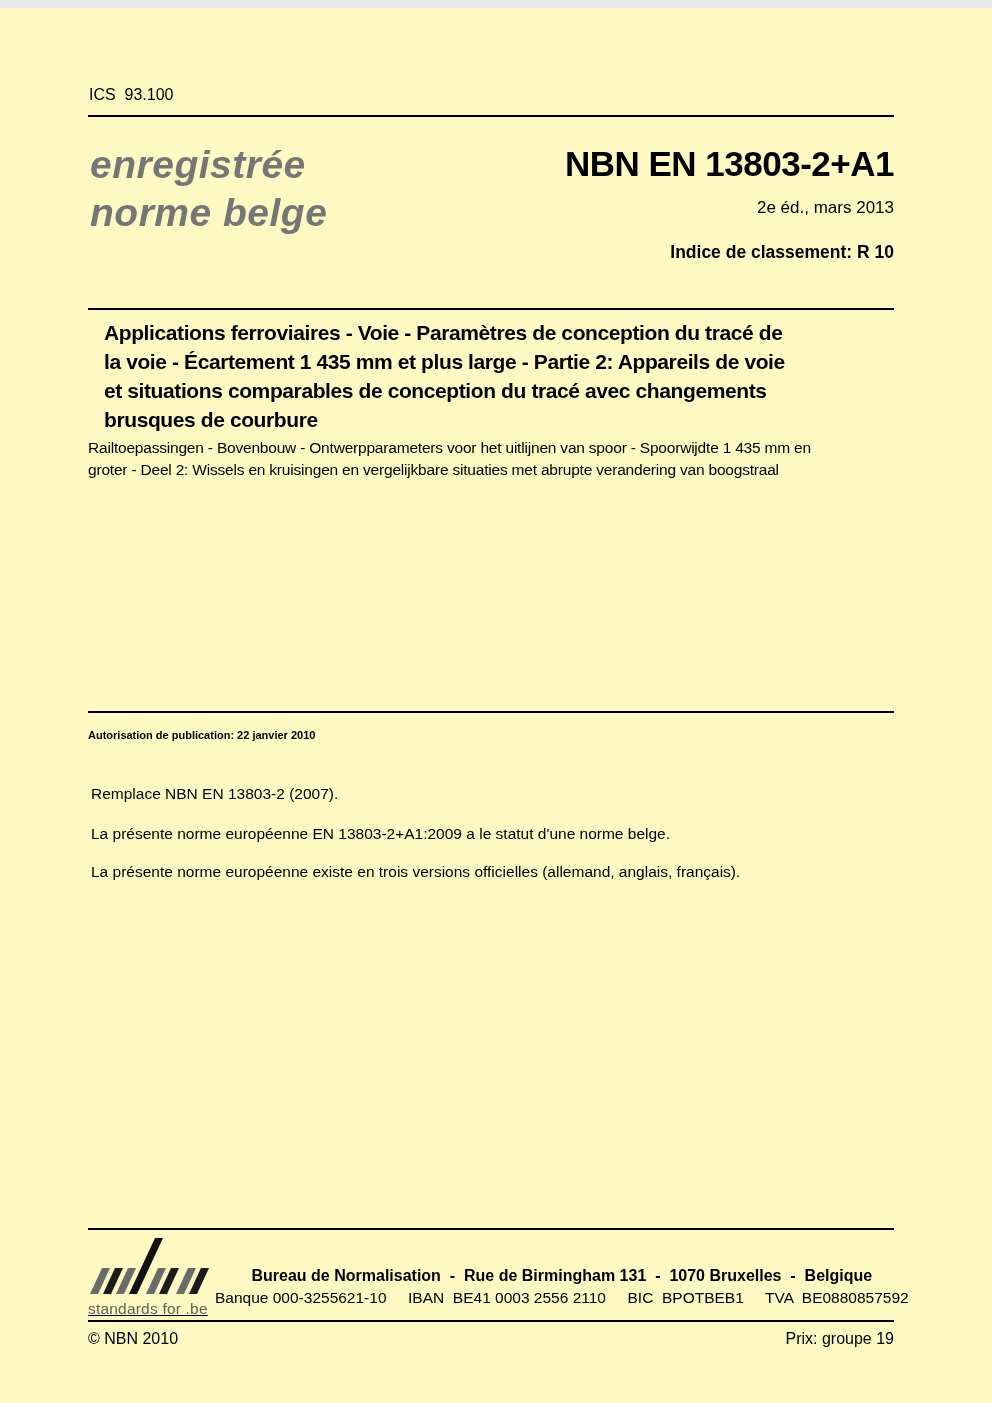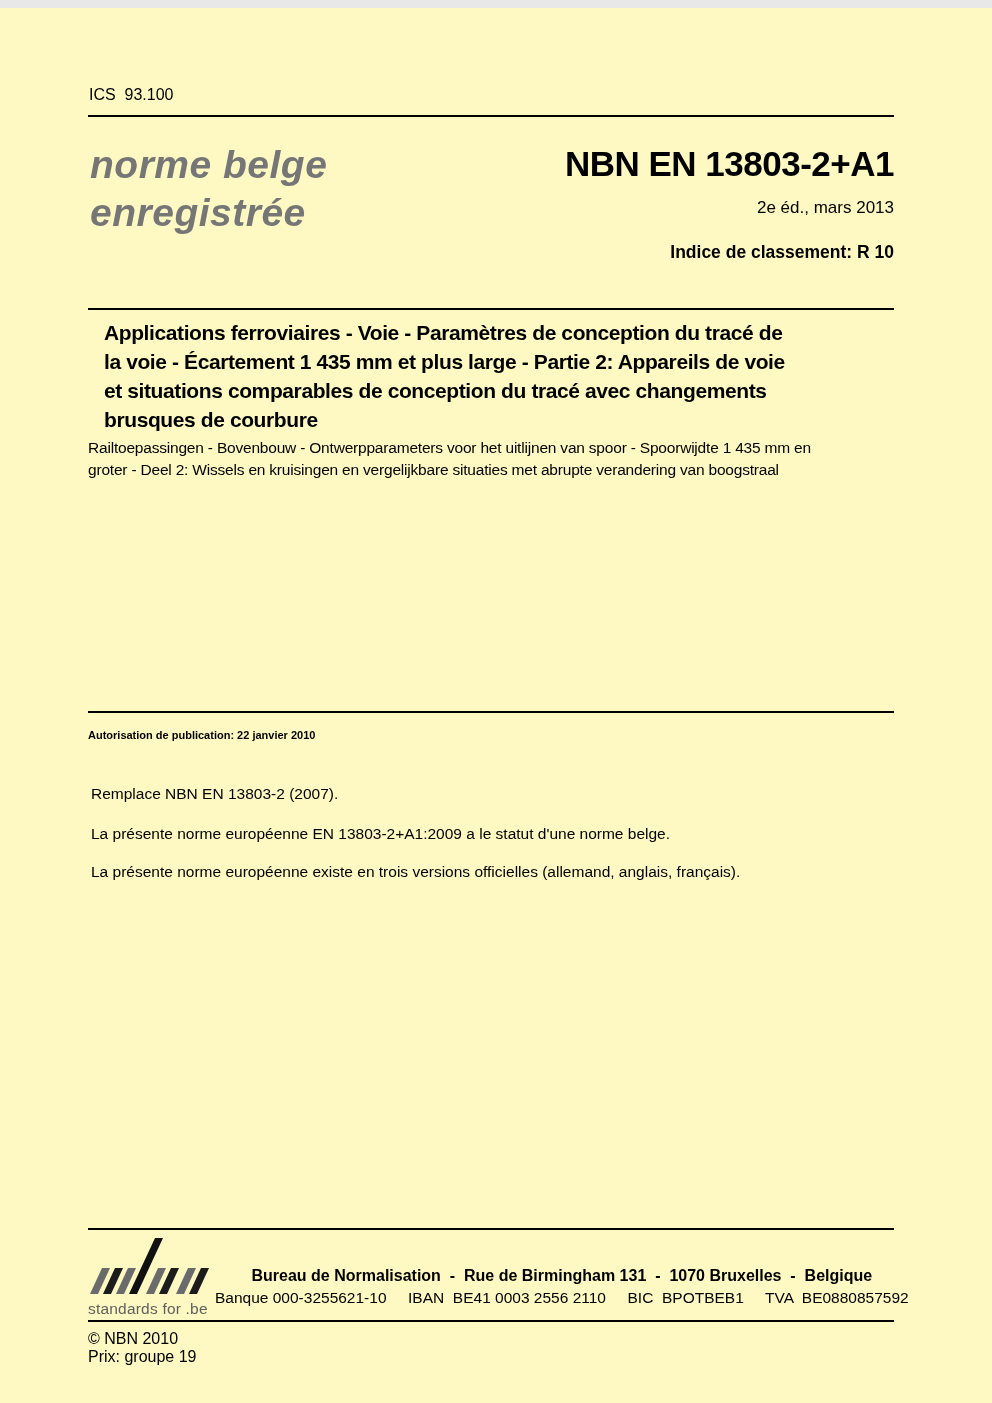--- a/index.html
+++ b/index.html
@@ -93,20 +93,21 @@
     white-space: nowrap;
   }
   .para-0 { top: 777px; }
   .para-1 { top: 817px; }
   .para-2 { top: 855px; }
   .logo {
     position: absolute;
     left: 88px;
     top: 1230px;
     width: 122px;
+    text-decoration: underline;
   }
   .logo svg { display: block; }
   .logo-caption {
     margin-top: 4px;
     font-size: 15.5px;
     color: #5f5f5f;
     letter-spacing: 0.2px;
     white-space: nowrap;
   }
   .footer-text {
@@ -125,39 +126,38 @@
     font-weight: bold;
   }
   .bottom-row {
     position: absolute;
     left: 88px;
     top: 1322px;
     width: 806px;
     display: flex;
     justify-content: space-between;
     font-size: 16px;
-    flex-direction: column;
   }
   .rule-1 { top: 107px; }
   .rule-2 { top: 300px; }
   .rule-3 { top: 703px; }
   .rule-4 { top: 1220px; }
   .rule-5 { top: 1312px; }
 </style>
 </head>
 <body>
 
 <div class="page">
 
   <div class="ics">ICS  93.100</div>
   <div class="rule rule-1"></div>
 
   <div class="doc-type">
+    <div>enregistrée</div>
     <div>norme belge</div>
-    <div>enregistrée</div>
   </div>
 
   <div class="ref-block">
     <div class="ref-number">NBN EN 13803-2+A1</div>
     <div class="ref-edition">2e éd., mars 2013</div>
     <div class="ref-class">Indice de classement: R 10</div>
   </div>
 
   <div class="rule rule-2"></div>
 

